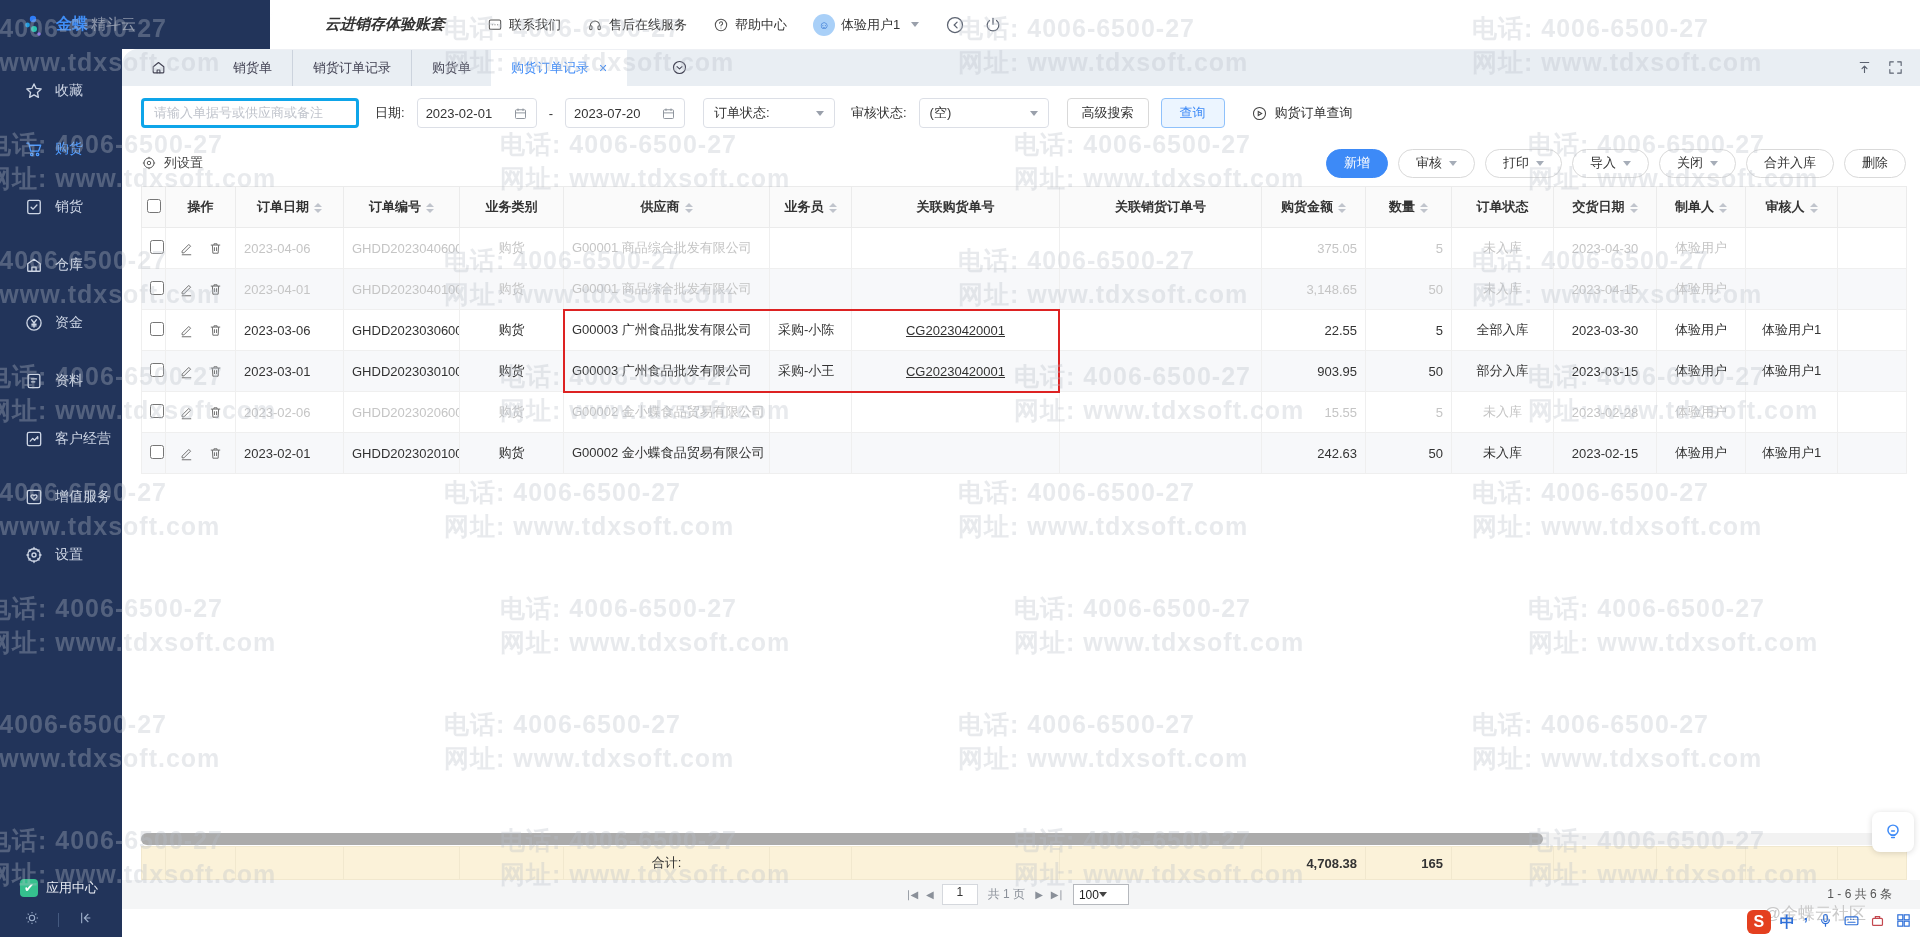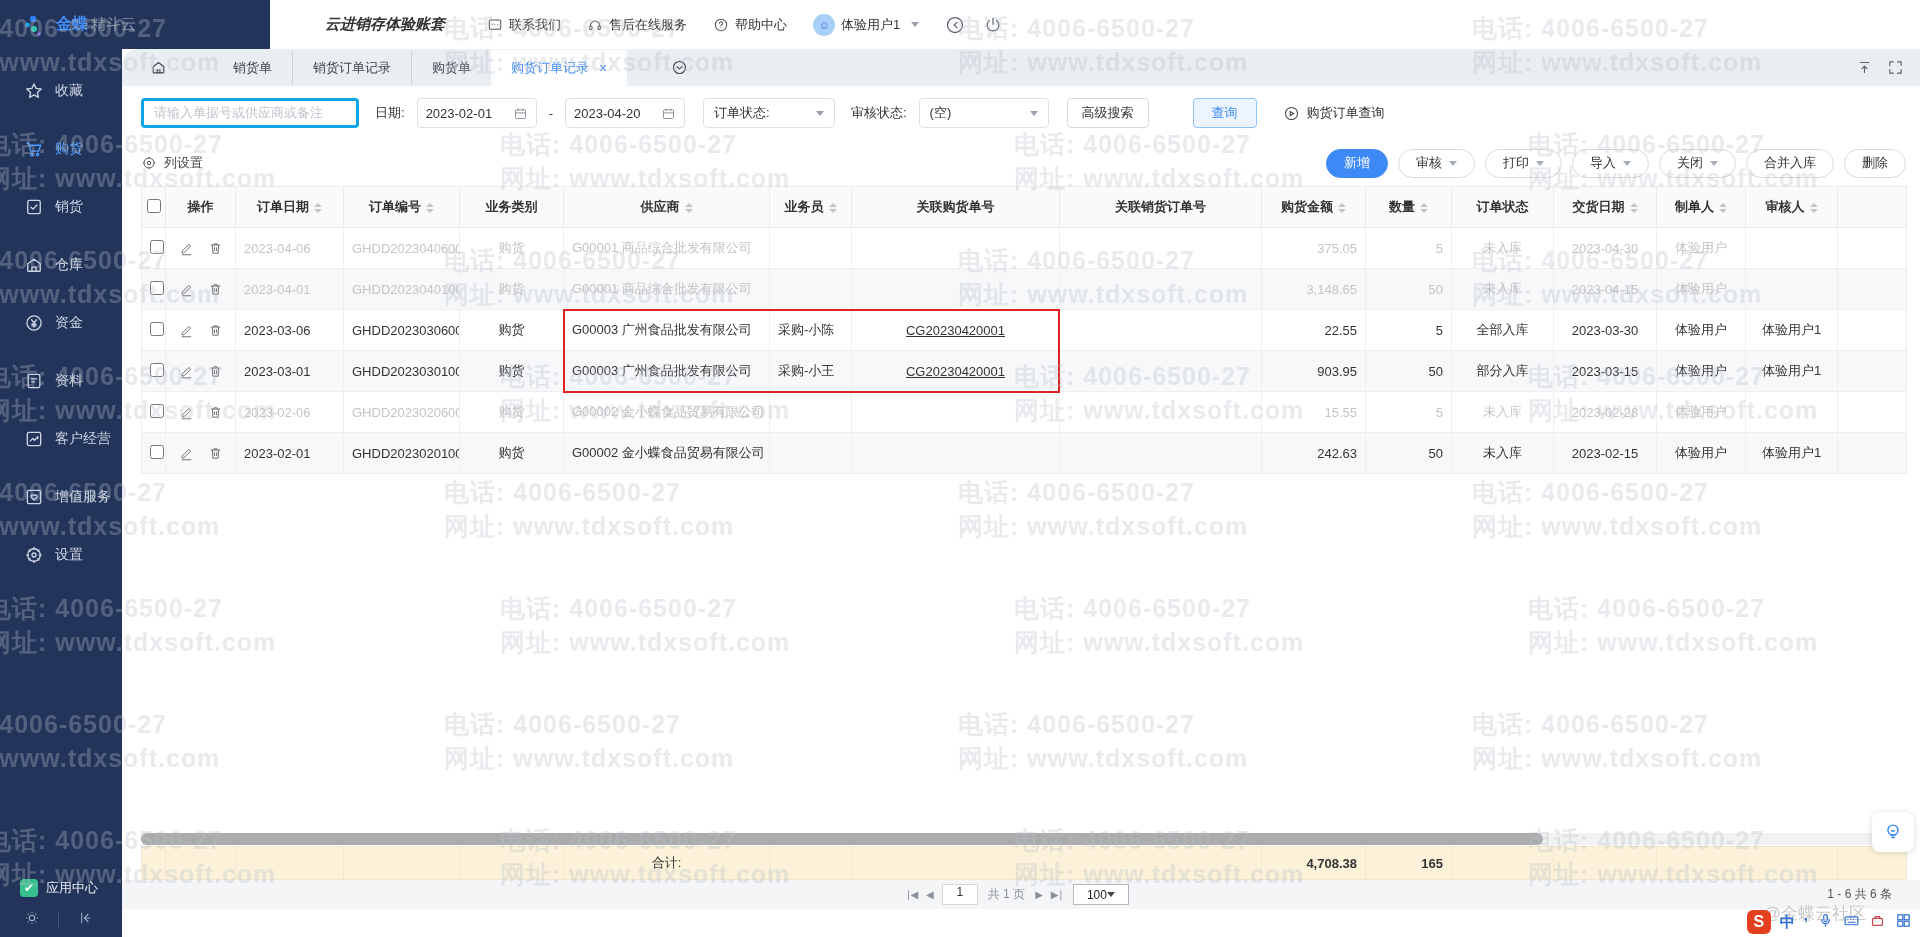--- a/index.html
+++ b/index.html
@@ -52,21 +52,21 @@
   .tabbar-right svg { stroke:#5b6270; }
 
   
   .filter-row { height:54px; display:flex; align-items:center; padding-left:19px; gap:12px; background:#fff; }
   .f-input { width:218px; height:30px; border:3px solid #0ea5e9; border-radius:4px; padding:0 10px; display:flex; align-items:center; color:#c0c4cc; }
   .f-label { color:#333; margin-left:4px; }
   .date-box { width:120px; height:30px; border:1px solid #dcdfe6; border-radius:4px; display:flex; align-items:center; justify-content:space-between; padding:0 8px; color:#333; }
   .date-box svg { width:15px; height:15px; stroke:#8a9099; fill:none; stroke-width:1.5; }
   .sel-box { height:30px; border:1px solid #dcdfe6; border-radius:4px; display:flex; align-items:center; justify-content:space-between; padding:0 10px; color:#333; background:#fff; cursor:pointer; }
   .btn-plain { height:30px; padding:0 14px; border:1px solid #d9d9d9; border-radius:4px; background:#fff; color:#333; font-size:13px; cursor:pointer; }
-  .btn-query { height:30px; width:64px; border:1px solid #8fc1fb; border-radius:4px; background:#ecf5ff; color:#3d8af7; font-size:13px; cursor:pointer;margin-left:32px; }
+  .btn-query { height:30px; width:64px; border:1px solid #8fc1fb; border-radius:4px; background:#ecf5ff; color:#3d8af7; font-size:13px; cursor:pointer; }
   .guide { display:flex; align-items:center; gap:7px; margin-left:14px; cursor:pointer; color:#333; }
   .guide svg { width:17px; height:17px; stroke:#444; fill:none; stroke-width:1.5; }
 
   
   .toolbar { height:46px; display:flex; align-items:center; padding:0 14px 0 19px; }
   .col-setting { display:flex; align-items:center; gap:7px; color:#444; cursor:pointer; }
   .col-setting svg { width:16px; height:16px; stroke:#555; fill:none; stroke-width:1.5; }
   .toolbar-right { margin-left:auto; display:flex; gap:10px; }
   .pill { height:29px; padding:0 17px; border:1px solid #d9d9d9; border-radius:15px; background:#fff; color:#333; font-size:13px; display:flex; align-items:center; cursor:pointer; }
   .pill.primary { background:#3d8af7; border-color:#3d8af7; color:#fff; }
@@ -93,21 +93,21 @@
   
   .bottom { position:absolute; left:0; right:0; bottom:0; }
   .hscroll { height:12px; background:#f2f2f2; margin:0 14px 1px 19px; border-radius:6px; }
   .hscroll .thumb { height:12px; width:1402px; background:#ababab; border-radius:6px; cursor:pointer; }
   .totals { border-collapse:collapse; table-layout:fixed; width:1765px; margin-left:19px; }
   .totals td { height:33px; background:#fbf2d9; border:1px solid #f1e8ce; font-size:13px; color:#333; padding:0 8px; }
   .pager { height:29px; background:#f4f5f6; display:flex; align-items:center; font-size:12px; color:#666; position:relative; }
   .pager-ctrl { position:absolute; left:782px; display:flex; align-items:center; gap:10px; color:#8a9099; }
   .pager-ctrl .pg-ic { cursor:pointer; font-size:10px; letter-spacing:-2px; }
   .page-input { width:36px; height:21px; border:1px solid #d5d8dd; background:#fff; text-align:center; font-size:12px; color:#333; }
-  .size-box { width:56px; height:21px; border:1px solid #b5b8bd; background:#fff; display:flex; align-items:center; justify-content:center; padding:0 5px; color:#222; cursor:pointer; }
+  .size-box { width:56px; height:21px; border:1px solid #b5b8bd; background:#fff; display:flex; align-items:center; justify-content:flex-start; padding:0 5px; color:#222; cursor:pointer; }
   .size-box .caret-down { border-top-color:#444; border-left-width:4px; border-right-width:4px; margin:0; }
   .pager-info { position:absolute; right:28px; color:#555; }
 
   
   .watermark-layer { position:absolute; left:0; top:0; width:1920px; height:937px; pointer-events:none; z-index:40; overflow:hidden; }
   .wm { position:absolute; font-size:25px; font-weight:bold; color:rgba(185,190,200,0.33); white-space:nowrap; letter-spacing:1px; }
 
   .toast { position:absolute; top:95px; right:14px; height:34px; background:#41a0fb; border-radius:6px; color:#fff; display:flex; align-items:center; gap:18px; padding:0 14px; font-size:13px; z-index:30; }
   .toast::after { content:""; position:absolute; bottom:-6px; left:62%; border-left:6px solid transparent; border-right:6px solid transparent; border-top:7px solid #41a0fb; }
   .toast-close { cursor:pointer; font-size:13px; font-weight:bold; }
@@ -309,21 +309,21 @@
       <span class="f-label">日期:</span>
       <span class="date-box">
         <span>2023-02-01</span>
         <svg viewBox="0 0 24 24">
             <rect x="4" y="6" width="16" height="14" rx="1.5"></rect>
             <path d="M8 4v4M16 4v4M4 11h16"></path>
           </svg>
       </span>
       <span>-</span>
       <span class="date-box">
-        <span>2023-04-20</span>
+        <span>2023-07-20</span>
         <svg viewBox="0 0 24 24">
             <rect x="4" y="6" width="16" height="14" rx="1.5"></rect>
             <path d="M8 4v4M16 4v4M4 11h16"></path>
           </svg>
       </span>
       <span class="sel-box" style="width:132px;margin-left:6px;">
         <span>订单状态:</span>
         <span class="caret-down"></span>
       </span>
       <span class="f-label">审核状态:</span>

